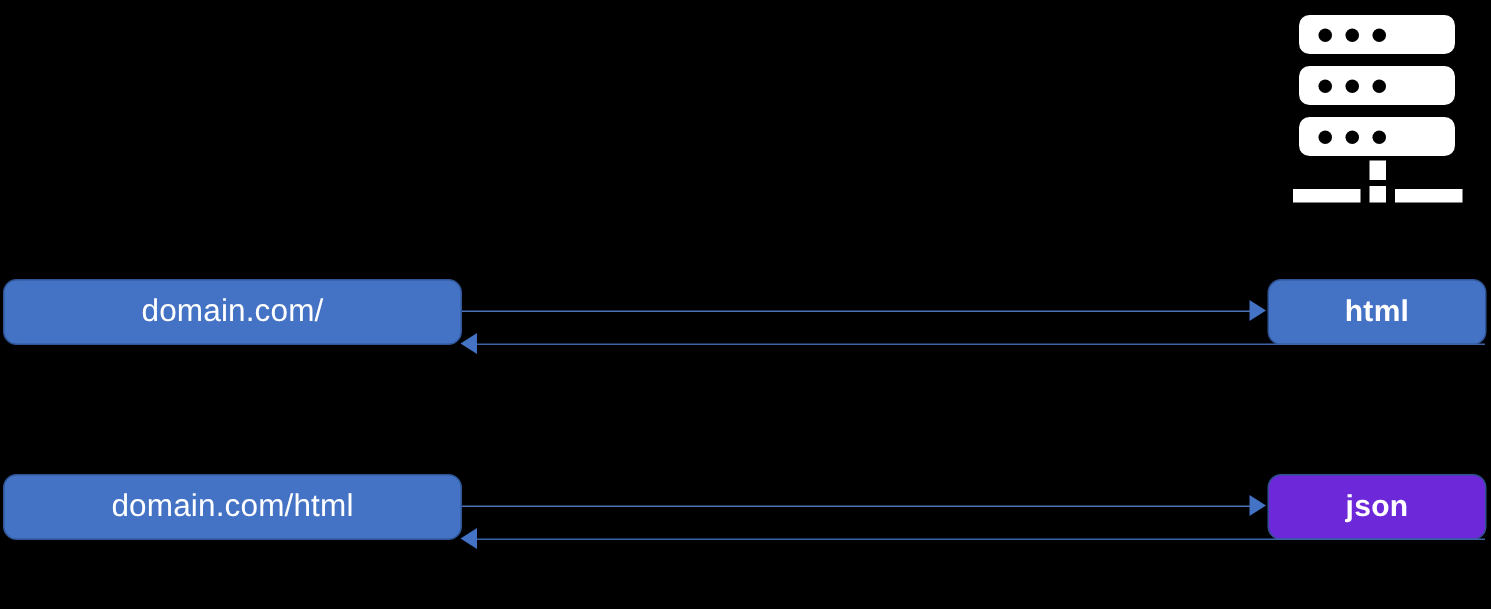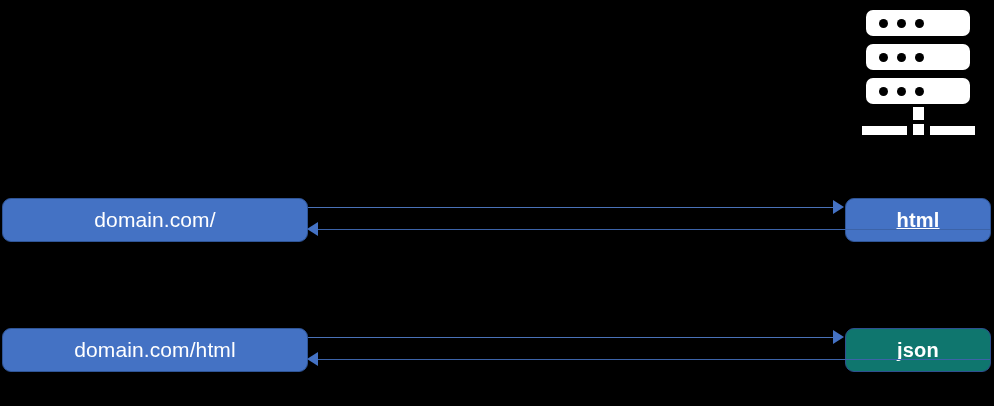--- a/index.html
+++ b/index.html
@@ -23,49 +23,48 @@
     position: absolute;
     box-sizing: border-box;
     display: flex;
     align-items: center;
     justify-content: center;
     border-radius: 9px;
     color: #FFFFFF;
     text-align: center;
     line-height: 1.1;
     white-space: nowrap;
-    margin-top: 12px;
   }
   .node-blue {
     background: #4472C4;
     border: 1.3px solid #2F5597;
   }
   .node-orange {
-    background: #0f766e;
+    background: #6d28d9;
     border: 1.6px solid #2F4F8F;
   }
   .label-regular {
     font-weight: 400;
     font-size: 21px;
     letter-spacing: 0.1px;
   }
   .label-bold {
     font-weight: 700;
     font-size: 20px;
     letter-spacing: 0.2px;
   }
 
   
   .url-box { left: 2px; width: 306px; height: 44px; }
   #url-box-1 { top: 186px; }
   #url-box-2 { top: 316px; }
 
   
   .res-box { left: 845px; width: 146px; height: 44px; }
-  #res-box-1 { top: 186px; text-decoration: underline; }
+  #res-box-1 { top: 186px; }
   #res-box-2 { top: 316px; }
 
   
   .hline {
     position: absolute;
     height: 0;
     border-top: 1.4px solid #4A72B8;
   }
   .hline-dark { border-top-color: #3C63A8; }
 

